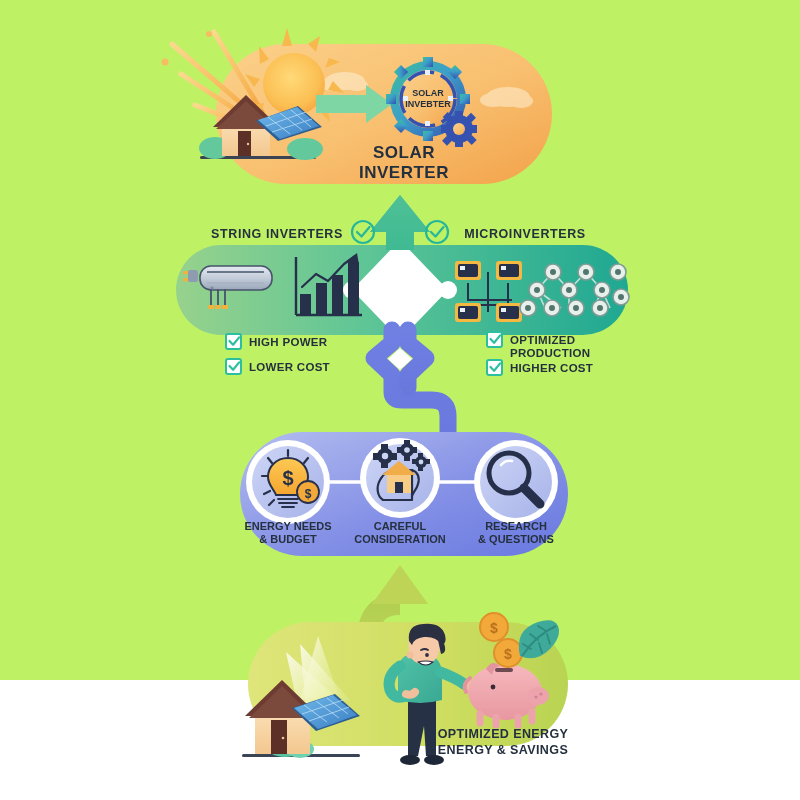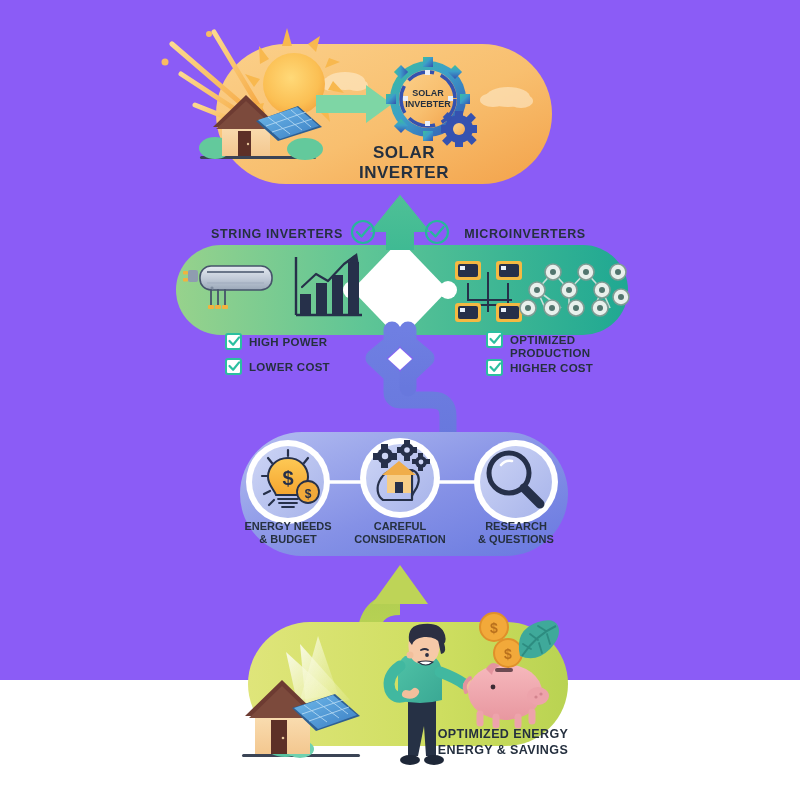--- a/index.html
+++ b/index.html
@@ -1,17 +1,17 @@
 <!DOCTYPE html>
 <html><head>
 <meta charset="utf-8">
 <style>
   html,body{margin:0;padding:0;background:#ffffff;}
   body{width:800px;height:800px;overflow:hidden;font-family:"Liberation Sans",sans-serif;}
-  #stage{position:relative;width:800px;height:680px;background:#8b5cf6;}
+  #stage{position:relative;width:800px;height:680px;background:#bef264;}
   svg{display:block;}
   .lbl{font-family:"Liberation Sans",sans-serif;font-weight:bold;fill:#25303f;}
 </style>
 </head>
 <body>
 
 <div id="stage">
 <svg width="800" height="800" viewBox="0 0 800 800" xmlns="http://www.w3.org/2000/svg">
 
   <defs>

